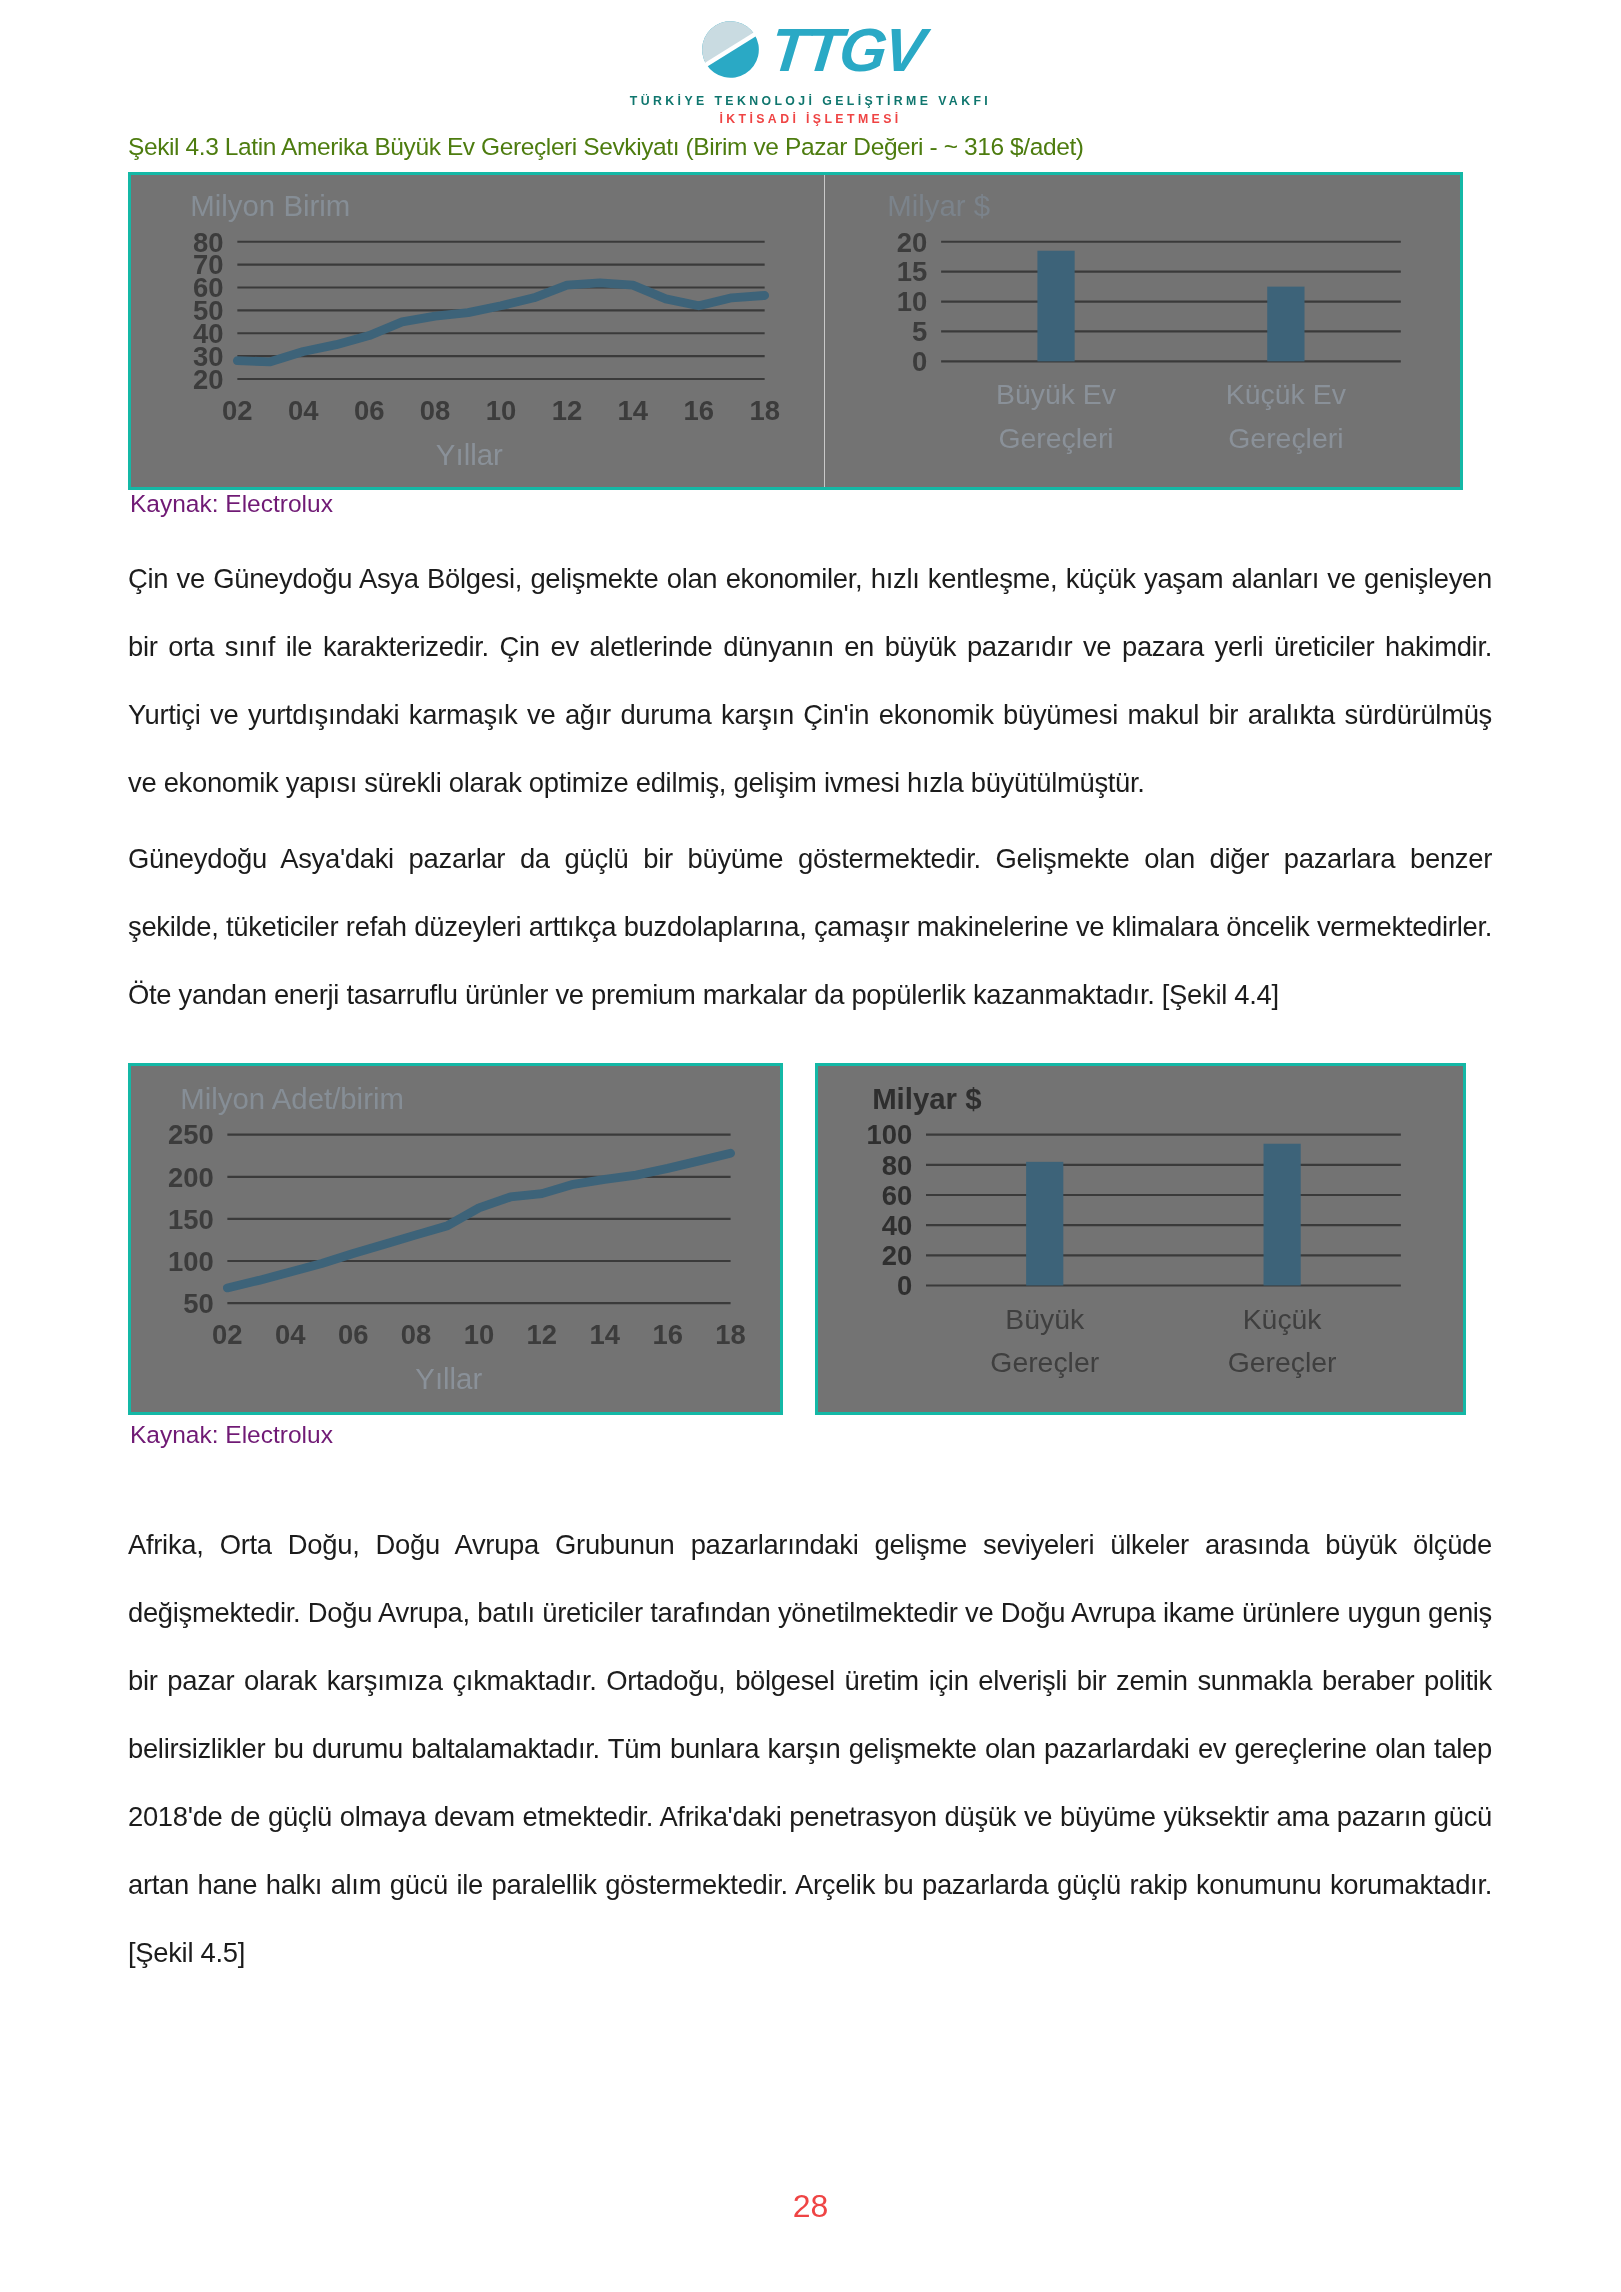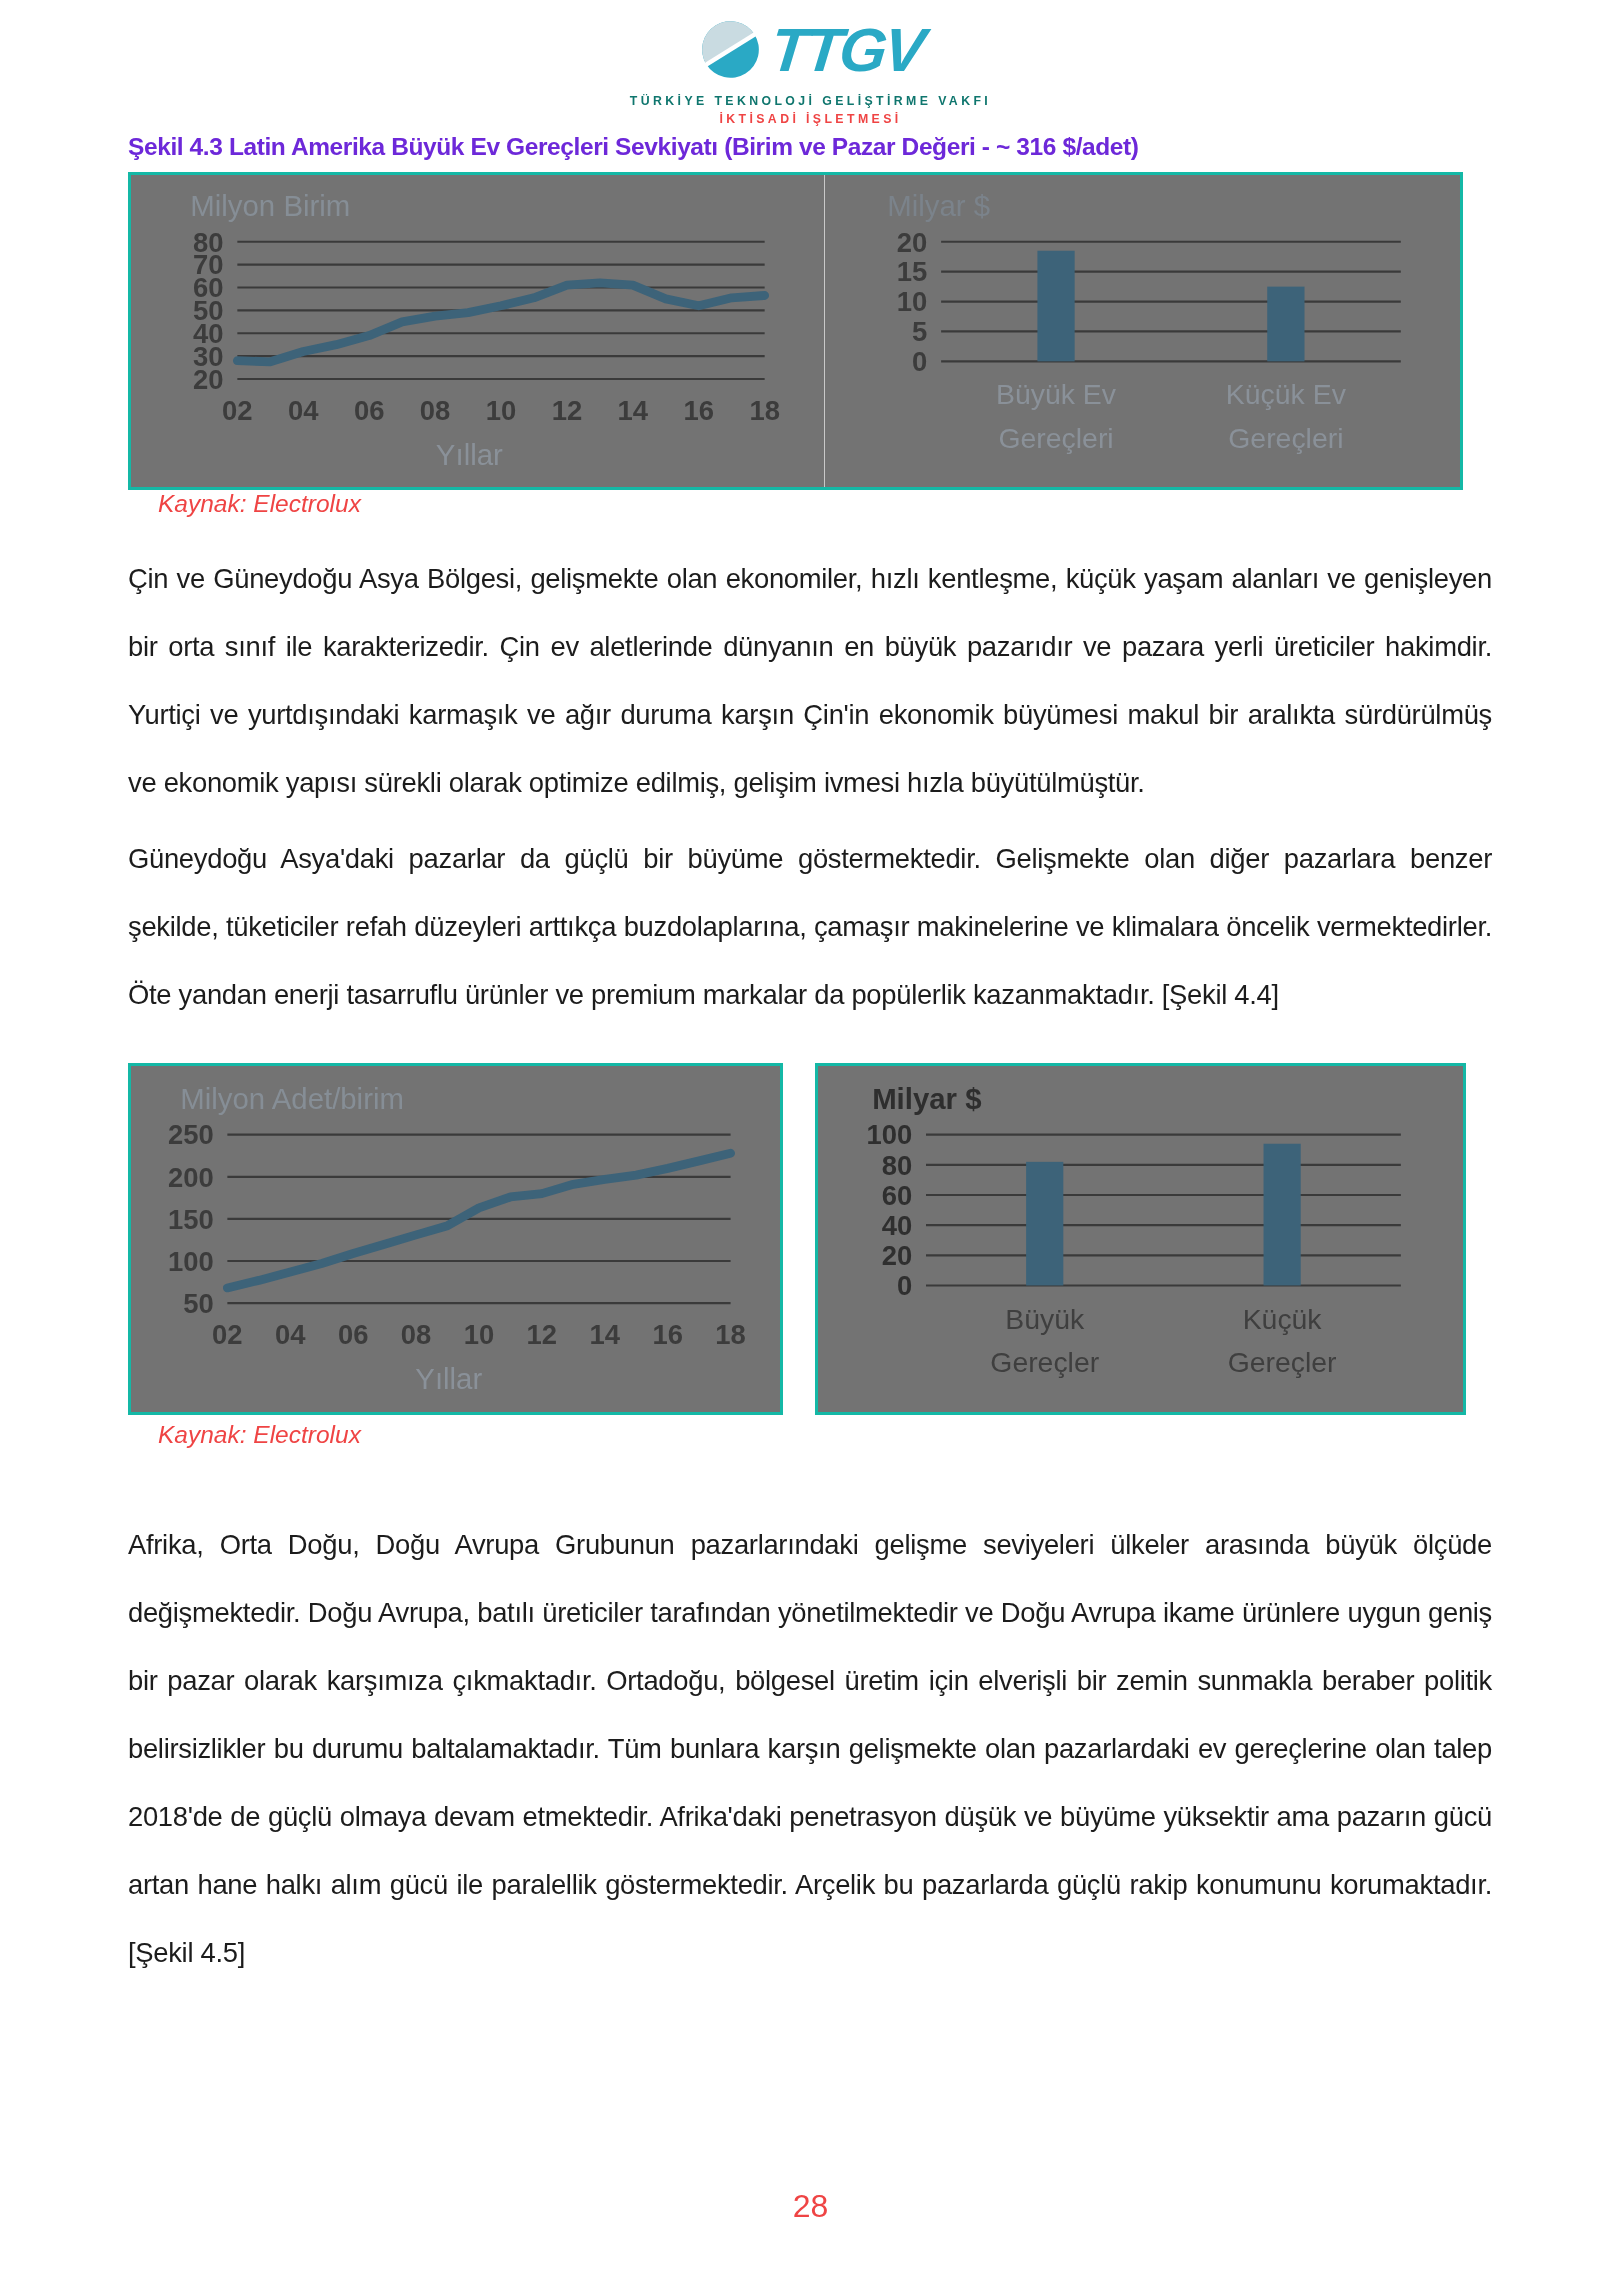--- a/index.html
+++ b/index.html
@@ -20,26 +20,26 @@
   .logo-acronym{
     font-size:61px;font-weight:bold;font-style:italic;
     letter-spacing:-2.9px;transform:skewX(-6deg);
     line-height:76px;
   }
   .logo-sub1{font-size:12.3px;letter-spacing:3.4px;font-weight:600;margin-top:5.9px;text-align:center;}
   .logo-sub2{font-size:12.3px;letter-spacing:3.4px;font-weight:600;margin-top:3.9px;text-align:center;}
   
   .fig-title{
     position:absolute;left:128px;width:1372px;
-    font-size:24.5px;font-weight:bold;color:#6d28d9;
+    font-size:24.5px;font-weight:normal;color:#4d7c0f;
     letter-spacing:-0.4px;
   }
   .kaynak{
     position:absolute;left:130px;
-    font-size:24.5px;font-style:italic;color:#ef4444;margin-left:28px;
+    font-size:24.5px;color:#701a75;
   }
   .body-par{
     position:absolute;left:128px;width:1364px;
     font-size:27.4px;line-height:68px;
     text-align:justify;color:#1c1c1c;
     letter-spacing:-0.3px;
   }
   
   .fig-box{
     position:absolute;background:#737373;

